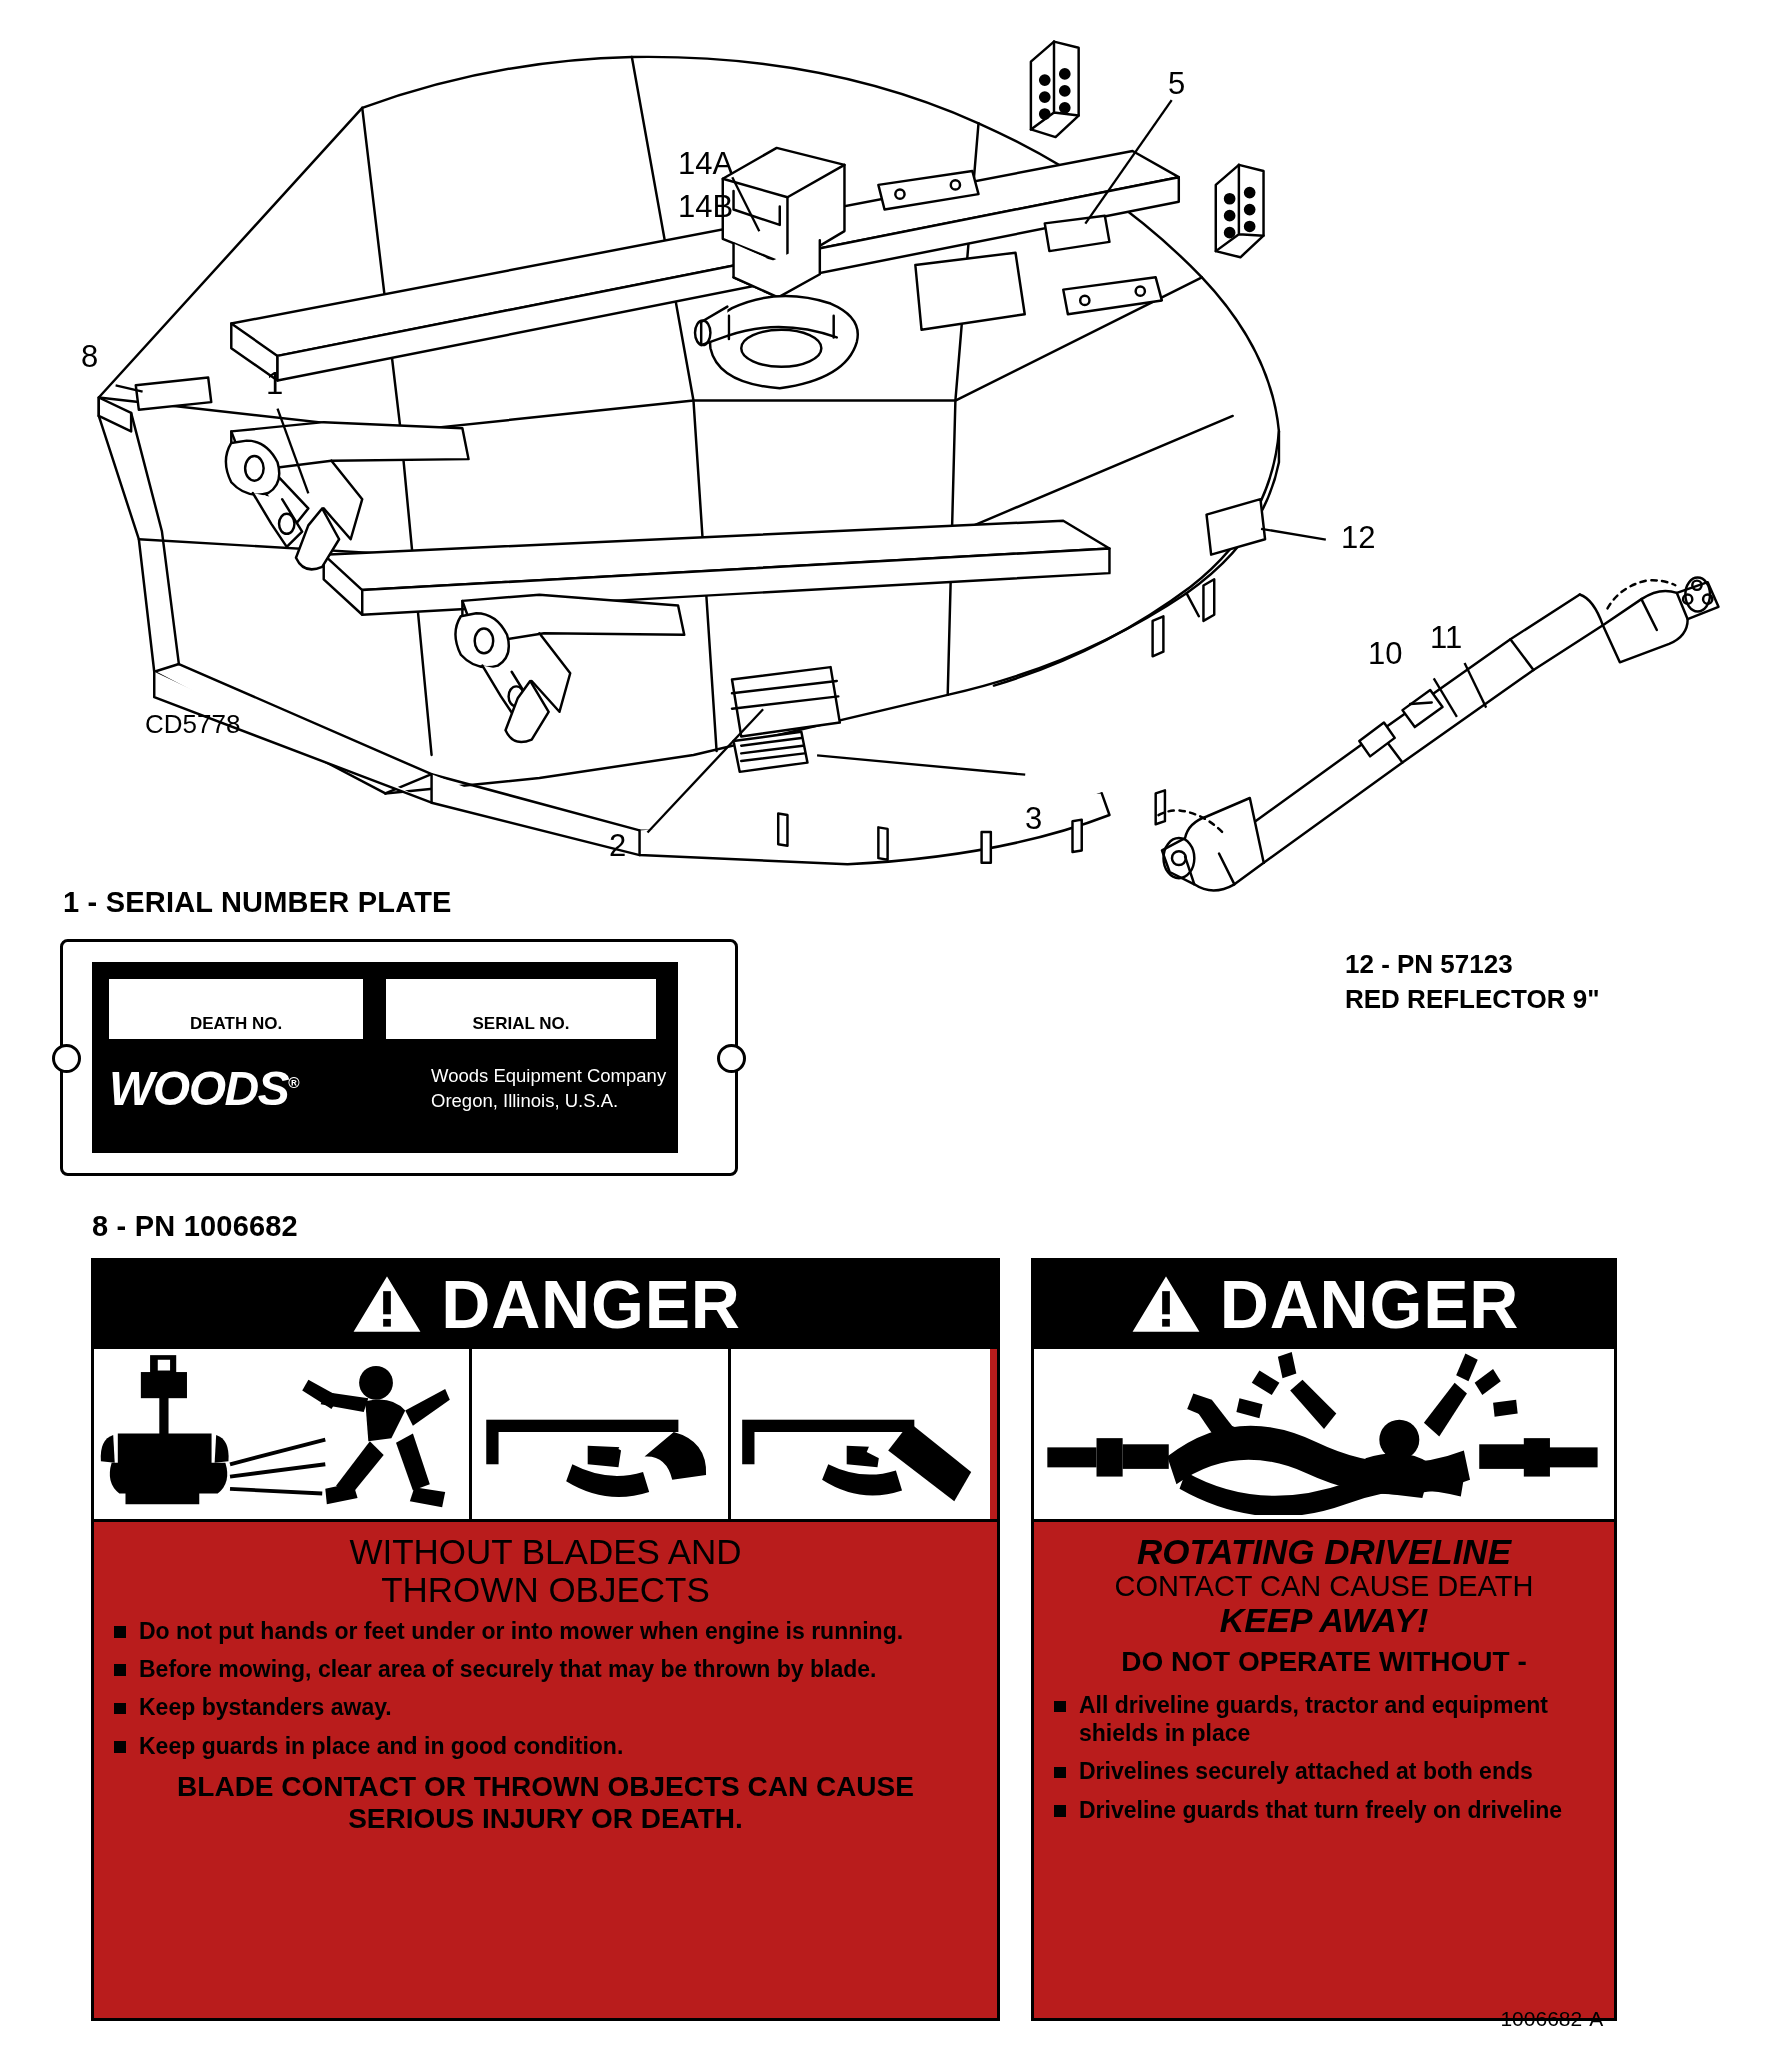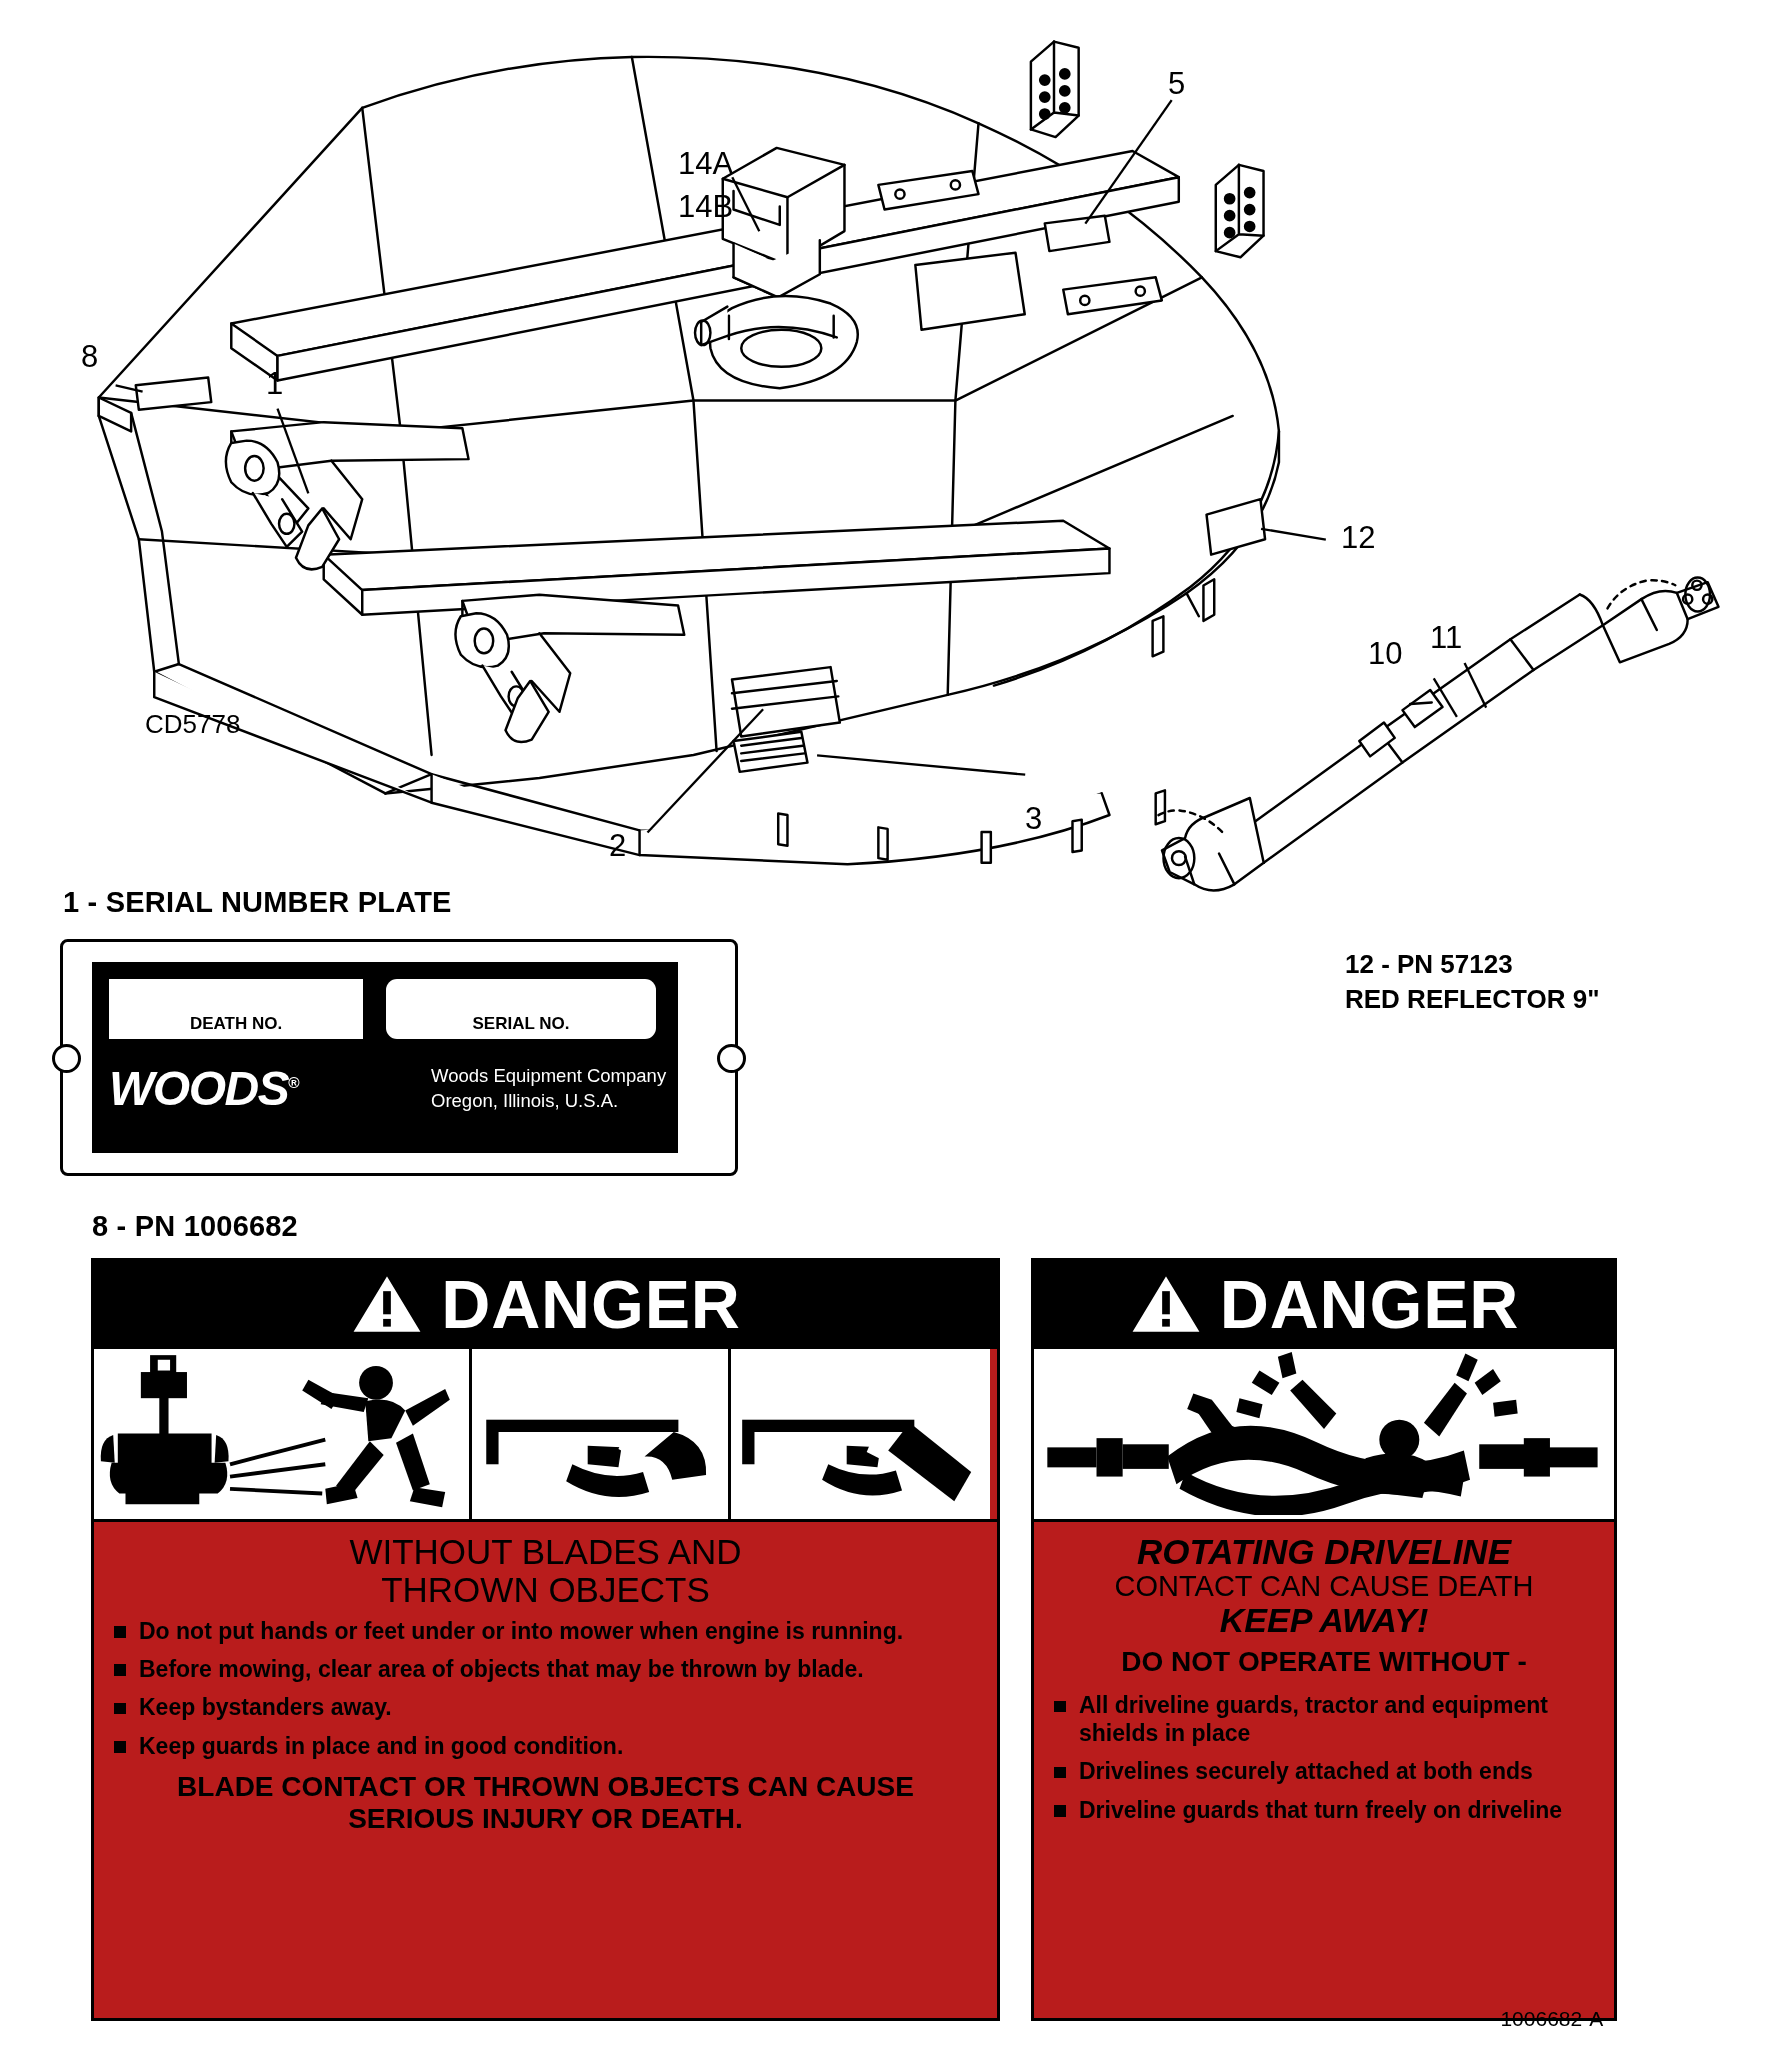--- a/index.html
+++ b/index.html
@@ -10,21 +10,21 @@
   .abs{position:absolute;}
   .callout{font-family:"Liberation Sans",sans-serif;font-size:31px;font-weight:400;color:#000;white-space:nowrap;}
   svg{display:block;}
 
   
   .plate-title{font-size:29px;font-weight:700;letter-spacing:0.2px;}
   .plate-box{position:absolute;left:60px;top:939px;width:672px;height:231px;border:3.1px solid #000;border-radius:7.7px;background:#fff;}
   .plate-inner{position:absolute;left:29px;top:20px;width:586px;height:191px;background:#000;}
   .plate-field{position:absolute;top:17px;height:60px;background:#fff;}
   .plate-f1{left:17px;width:254px;}
-  .plate-f2{left:294px;width:270px;border-radius:11px;}
+  .plate-f2{left:294px;width:270px;}
   .plate-lbl{position:absolute;width:100%;text-align:center;font-size:17px;font-weight:700;color:#000;}
   .plate-woods{position:absolute;left:17px;top:99px;color:#fff;font-family:"Liberation Sans",sans-serif;font-weight:700;font-style:italic;font-size:48px;letter-spacing:-1.5px;}
   .plate-woods .reg{font-size:15.4px;vertical-align:super;font-style:normal;}
   .plate-co{position:absolute;left:339px;top:102px;color:#fff;font-size:18.5px;line-height:1.35;font-weight:400;}
   .plate-hole{position:absolute;width:23px;height:23px;border:3.1px solid #000;border-radius:50%;background:#fff;top:102px;}
 
   
   .sign{position:absolute;border:3.1px solid #000;background:#b91c1c;box-sizing:border-box;}
   .sign-hdr{background:#000;color:#fff;height:85px;display:flex;align-items:center;justify-content:center;gap:17px;}
   .sign-hdr .word{font-size:68px;font-weight:700;letter-spacing:0.8px;line-height:1;}
@@ -316,21 +316,21 @@
           </g>
         </svg>
       </div>
     </div>
 
     <div class="sign-body">
       <div class="sign-h1">WITHOUT BLADES AND</div>
       <div class="sign-h1">THROWN OBJECTS</div>
       <ul class="bullets">
         <li>Do not put hands or feet under or into mower when engine is running.</li>
-        <li>Before mowing, clear area of objects that may be thrown by blade.</li>
+        <li>Before mowing, clear area of securely that may be thrown by blade.</li>
         <li>Keep bystanders away.</li>
         <li>Keep guards in place and in good condition.</li>
       </ul>
       <div class="sign-foot">BLADE CONTACT OR THROWN OBJECTS CAN CAUSE</div>
       <div class="sign-foot" style="margin-top:0;">SERIOUS INJURY OR DEATH.</div>
     </div>
   </div>
 
   <div class="sign" style="left:1031px;top:1258px;width:586px;height:763px;">
     <div class="sign-hdr">

